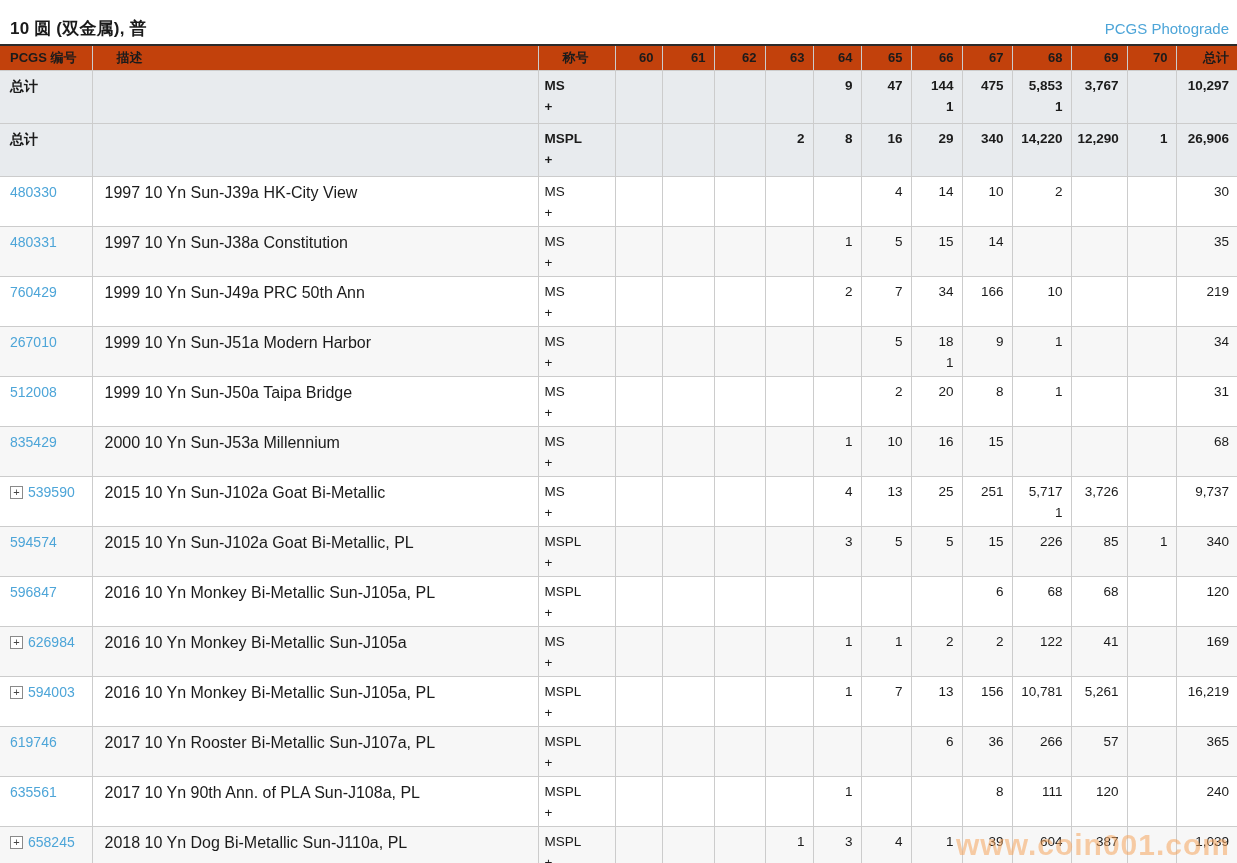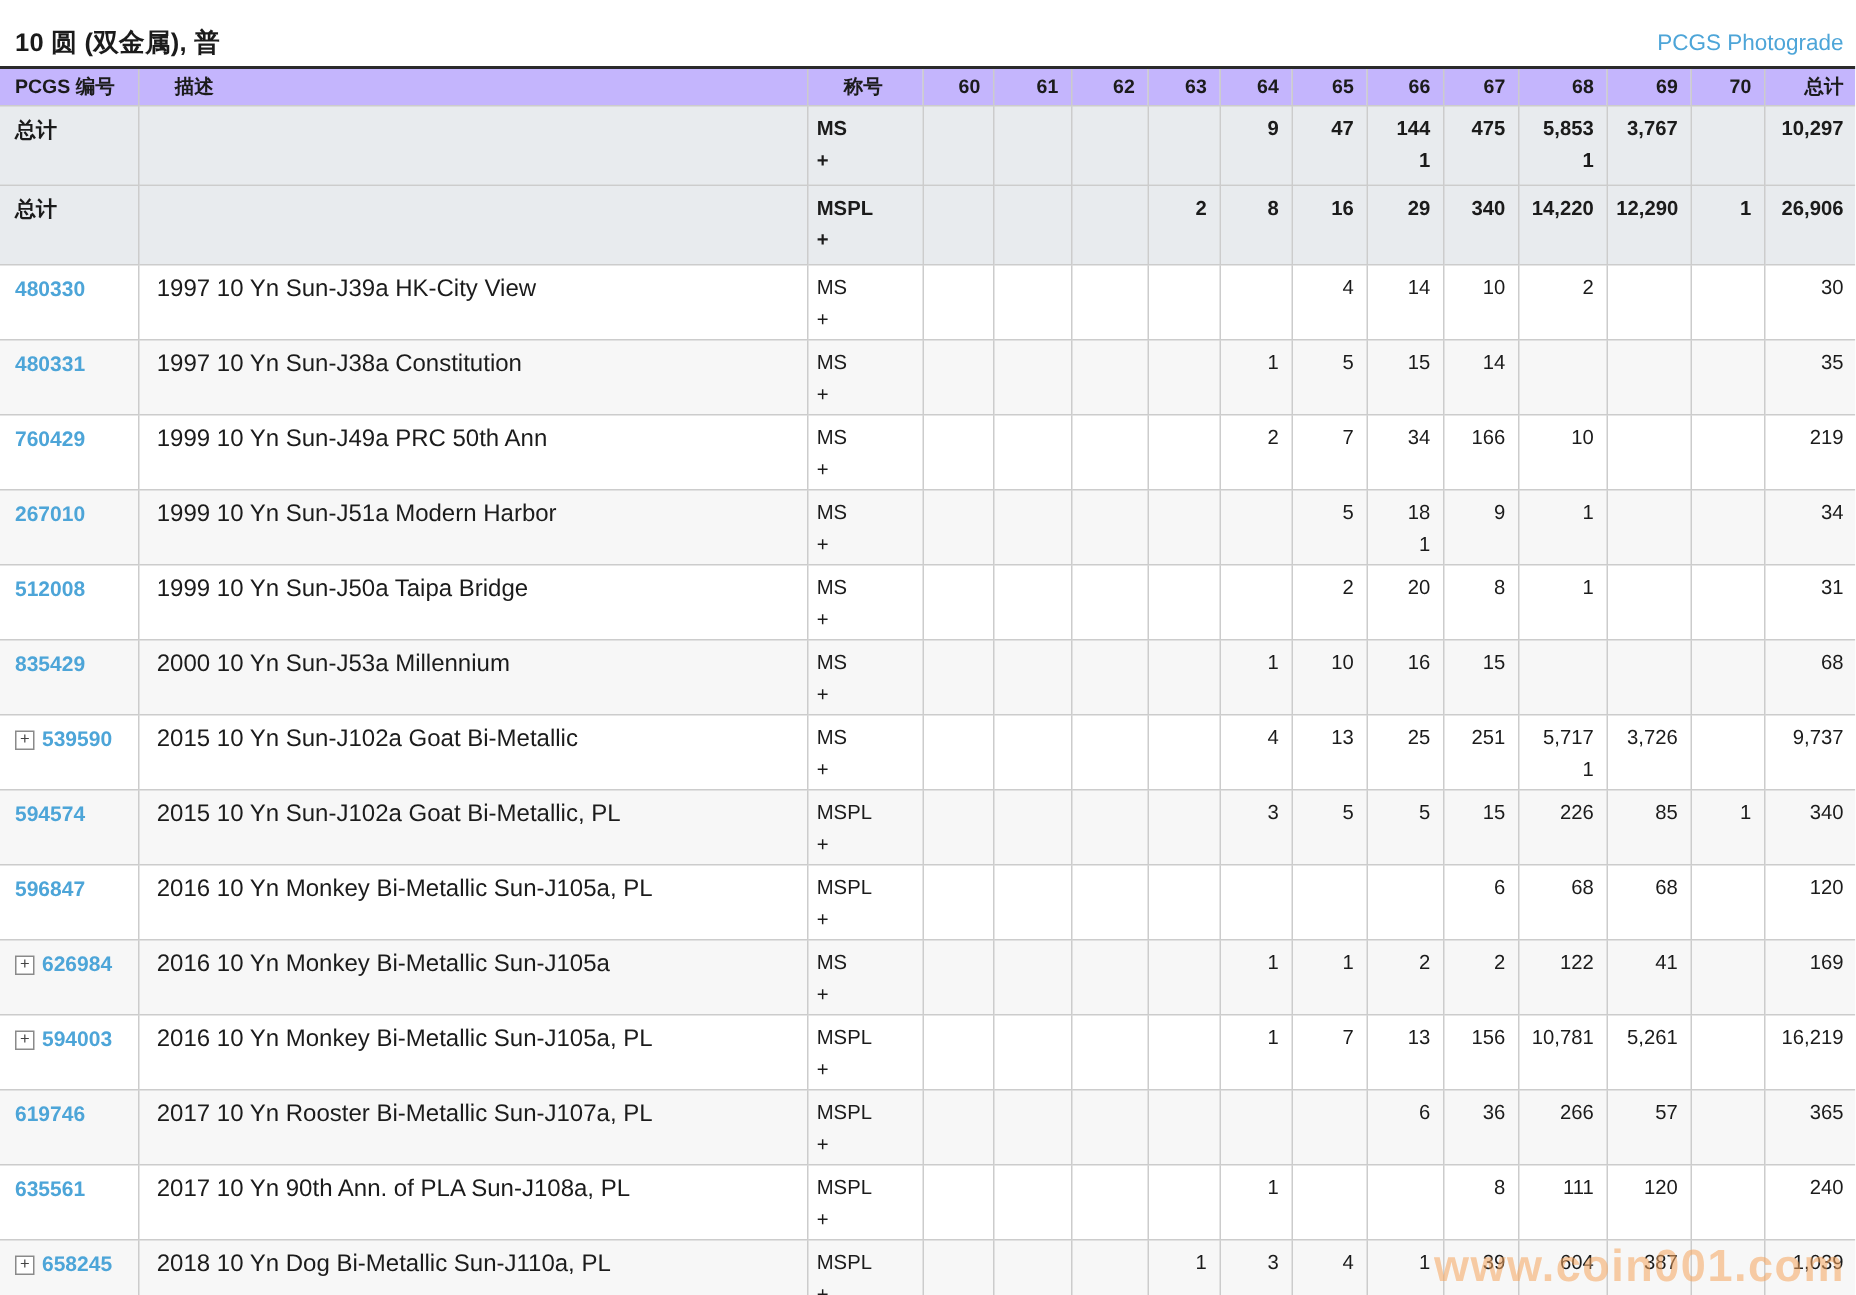--- a/index.html
+++ b/index.html
@@ -8,36 +8,36 @@
 
   .titlebar { height:32px; display:flex; justify-content:space-between; align-items:center; padding:0 8px 0 10px; box-sizing:border-box; }
   .page-title { font-size:17px; font-weight:bold; margin:0; letter-spacing:0.2px; }
   .photograde { color:var(--link-blue,#4da5d8); font-size:15px; text-decoration:none; cursor:pointer; }
 
   table { border-collapse:collapse; table-layout:fixed; width:1237px; border-top:2px solid #2b2b2b; }
   th, td { border:1px solid #ccc; box-sizing:border-box; }
   th:first-child, td:first-child { border-left:none; }
   th:last-child, td:last-child { border-right:none; }
 
-  th { height:25px; font-size:13px; font-weight:bold; vertical-align:middle; padding:2px 8px 2px 6px; background:#c4b5fd; }
+  th { height:25px; font-size:13px; font-weight:bold; vertical-align:middle; padding:2px 8px 2px 6px; background:#c2410c; }
   th.left { text-align:left;padding-left:24px; }
   th.num { text-align:right;padding-left:20px; }
   th.col-id { padding-left:10px; }
 
   td { vertical-align:top; height:50px; font-size:13.5px; padding:7px 8px 0 6px; background:#fff; }
   tr.alt td { background:#f7f7f7; }
   tr.total-row td { background:var(--total-row-bg,#e8ebee); font-weight:bold; height:53px; }
 
   td.col-id { padding-left:10px; font-size:14px; white-space:nowrap; }
   td.col-desc { font-size:16px; padding-left:12px; }
   td.num { text-align:right; }
   .l1 { line-height:15px; }
   .l2 { line-height:15px; margin-top:6px; min-height:15px; }
 
-  .id-link { color:var(--link-blue,#4da5d8); text-decoration:none; cursor:pointer;font-weight:bold; }
+  .id-link { color:var(--link-blue,#4da5d8); text-decoration:none; cursor:pointer; }
   .id-total { font-weight:bold; }
   .expand { display:inline-block; width:11px; height:11px; border:1px solid #8a8a8a; background:#fff; color:#444;
             font-size:11px; line-height:10px; text-align:center; vertical-align:1px; margin-right:5px; cursor:pointer;
             font-weight:normal; }
 
   .watermark { position:absolute; left:956px; top:816px; font-size:30px; font-weight:bold; letter-spacing:1px;
                color:var(--watermark-orange,#f6a65f); opacity:0.55; white-space:nowrap; pointer-events:none; z-index:5; }
 </style>
 </head>
 <body>

